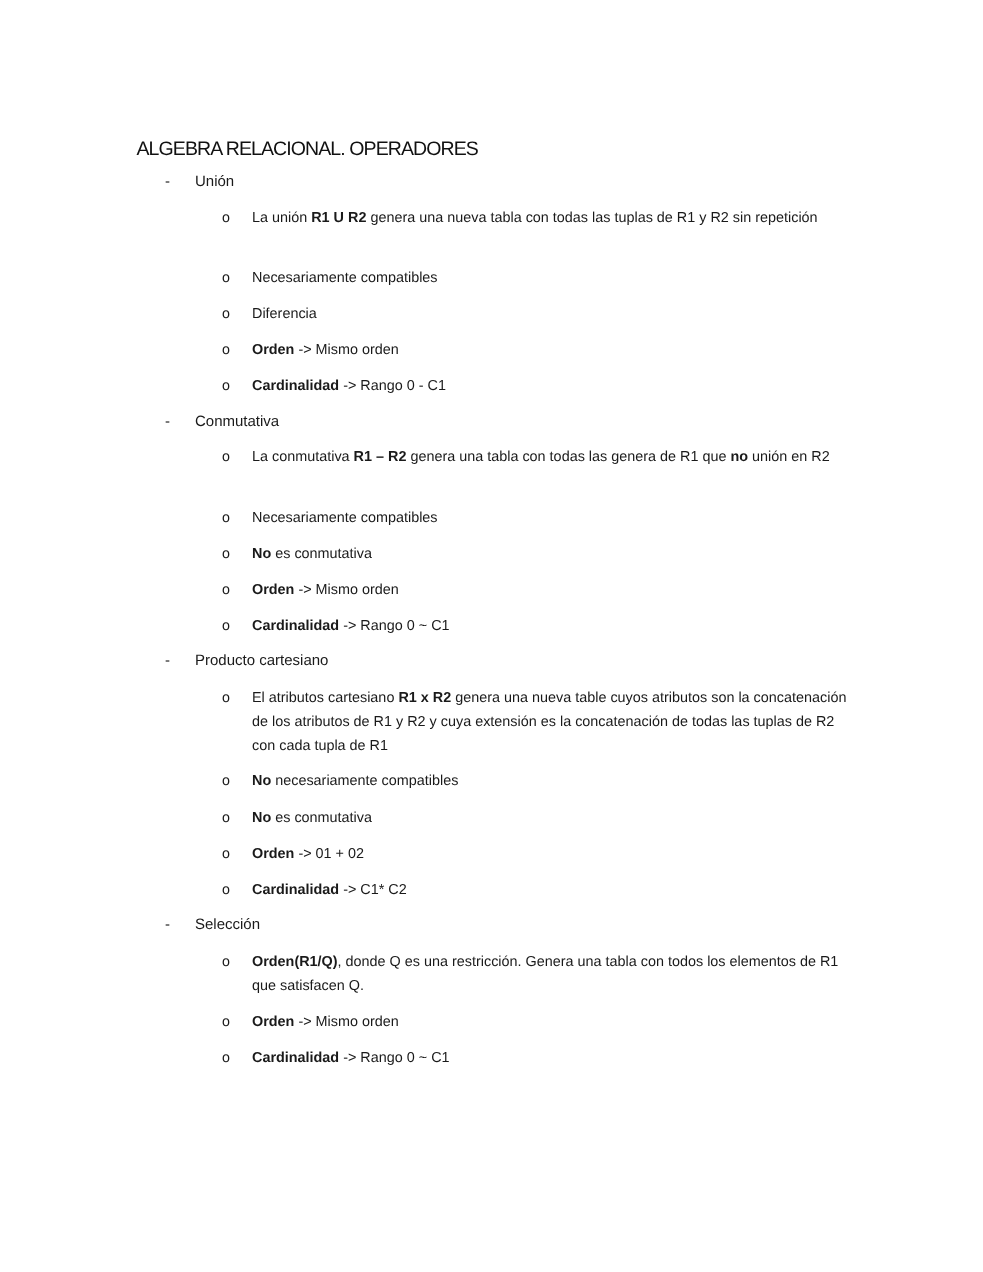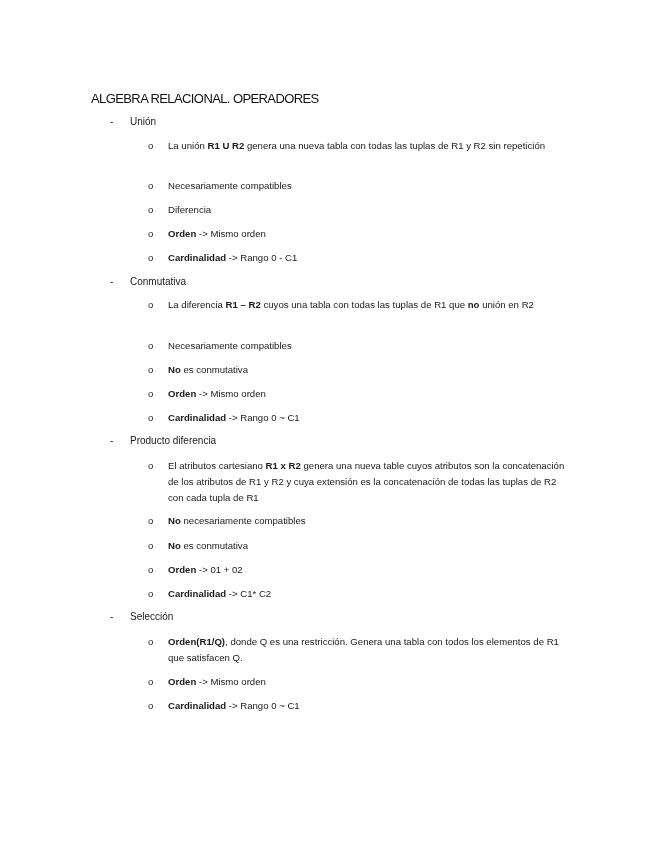--- a/index.html
+++ b/index.html
@@ -100,42 +100,42 @@
     <span class="text"><b>Cardinalidad</b><span> -&gt; Rango 0 - C1</span></span>
   </div>
 
   <div class="sec-head" style="top:276px;">
     <span class="dash">-</span>
     <span class="label">Conmutativa</span>
   </div>
 
   <div class="item" style="top:297px;">
     <span class="bullet">o</span>
-    <span class="text"><span>La diferencia </span><b>R1 – R2</b><span> cuyos una tabla con todas las tuplas de R1 que </span><b>no</b><span> unión en R2</span></span>
+    <span class="text"><span>La conmutativa </span><b>R1 – R2</b><span> genera una tabla con todas las genera de R1 que </span><b>no</b><span> unión en R2</span></span>
   </div>
   <div class="item" style="top:338px;">
     <span class="bullet">o</span>
     <span class="text"><span>Necesariamente compatibles</span></span>
   </div>
   <div class="item" style="top:362px;">
     <span class="bullet">o</span>
     <span class="text"><b>No</b><span> es conmutativa</span></span>
   </div>
   <div class="item" style="top:386px;">
     <span class="bullet">o</span>
     <span class="text"><b>Orden</b><span> -&gt; Mismo orden</span></span>
   </div>
   <div class="item" style="top:410px;">
     <span class="bullet">o</span>
     <span class="text"><b>Cardinalidad</b><span> -&gt; Rango 0 ~ C1</span></span>
   </div>
 
   <div class="sec-head" style="top:435px;">
     <span class="dash">-</span>
-    <span class="label">Producto diferencia</span>
+    <span class="label">Producto cartesiano</span>
   </div>
 
   <div class="item" style="top:458px;">
     <span class="bullet">o</span>
     <span class="text"><span>El atributos cartesiano </span><b>R1 x R2</b><span> genera una nueva table cuyos atributos son la concatenación de los atributos de R1 y R2 y cuya extensión es la concatenación de todas las tuplas de R2 con cada tupla de R1</span></span>
   </div>
   <div class="item" style="top:513px;">
     <span class="bullet">o</span>
     <span class="text"><b>No</b><span> necesariamente compatibles</span></span>
   </div>

